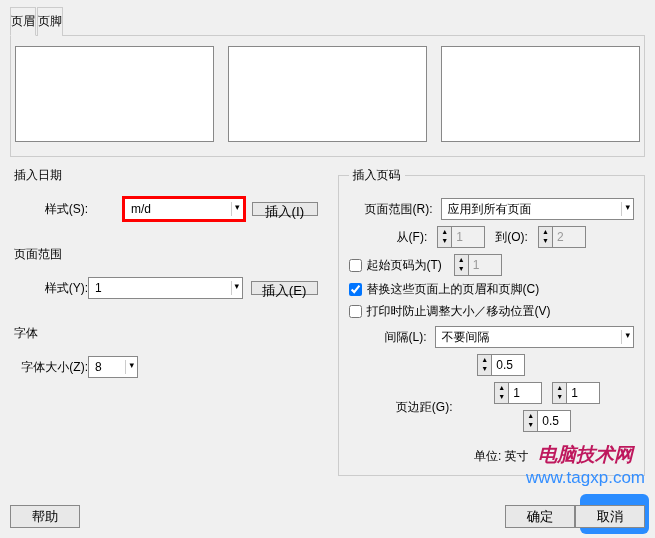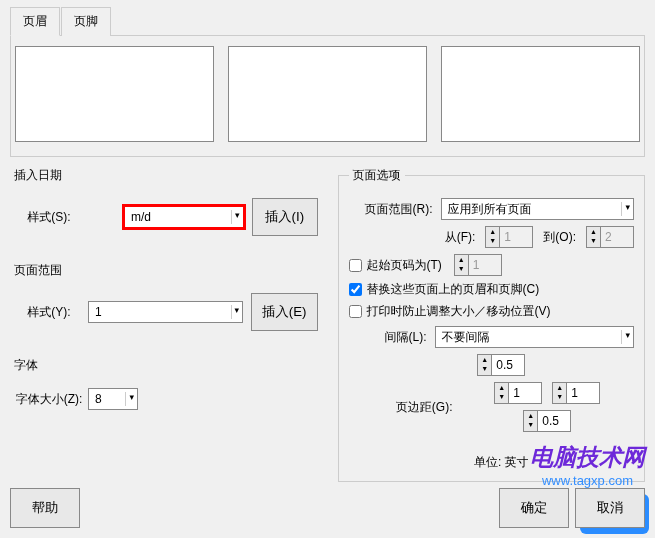--- a/index.html
+++ b/index.html
@@ -8,21 +8,21 @@
       font-size: 12px;
       background: #f0f0f0;
       width: 655px;
       height: 538px;
       position: relative;
       overflow: hidden;
     }
     .container { padding: 6px 10px; }
     .tabs { display: flex; border-bottom: 1px solid #ccc; }
     .tab {
-      padding: 5px 12px;
+      padding: 5px 0;
       border: 1px solid #ccc;
       border-bottom: none;
       background: #f0f0f0;
       margin-right: 1px;
       cursor: pointer;
       position: relative;
       top: 1px;
       text-align: right;
     }
     .tab.active { background: #f0f0f0; border-bottom: 1px solid #f0f0f0; }
@@ -44,21 +44,21 @@
     .main { display: flex; gap: 20px; }
     .left-col, .right-col { flex: 1; }
     fieldset {
       border: 1px solid #ccc;
       margin-bottom: 10px;
       padding: 8px 10px 10px;
     }
     fieldset.no-border { border: none; padding-left: 0; padding-right: 0; }
     legend { padding: 0 4px; font-size: 12px; }
     .row { display: flex; align-items: center; margin: 6px 0; }
-    .label { width: 78px; text-align: center; }
+    .label { width: 78px; text-align: right; }
     .label-r { width: 92px; text-align: right; padding-right: 8px; }
     .combo {
       flex: 1;
       height: 22px;
       border: 1px solid #888;
       background: white;
       display: flex;
       align-items: center;
       padding: 0 16px 0 6px;
       position: relative;
@@ -67,21 +67,21 @@
       content: "▾";
       position: absolute;
       right: 3px;
       top: 3px;
       font-size: 9px;
       border-left: 1px solid #ccc;
       padding-left: 3px;
       height: 14px;
     }
     .btn {
-      height: 38px;
+      height: 14px;
       min-width: 66px;
       padding: 0 10px;
       border: 1px solid #888;
       background: #e8e8e8;
       margin-left: 8px;
       cursor: pointer;
     }
     .highlight { outline: 3px solid #ff0000; outline-offset: -1px; margin-left: 36px; }
     .spinner {
       display: inline-flex;
@@ -103,48 +103,48 @@
     .spinner input {
       width: 34px;
       height: 22px;
       border: 1px solid #888;
       padding: 0 4px;
       font-size: 12px;
     }
     .spinner.disabled input { background: #f0f0f0; color: #999; }
     .chk-row { display: flex; align-items: center; margin: 5px 0; }
     .chk-row input[type="checkbox"] { margin-right: 5px; width: 13px; height: 13px; }
-    .range-row { display: flex; align-items: center; justify-content: flex-end; gap: 10px; margin: 6px 0; }
+    .range-row { display: flex; align-items: center; justify-content: center; gap: 10px; margin: 6px 0; }
     .center-row { display: flex; align-items: center; justify-content: center; gap: 10px; margin: 6px 0; }
     .footer {
       position: absolute;
       bottom: 10px;
       left: 10px;
       right: 10px;
       display: flex;
       justify-content: space-between;
     }
-    .footer-right { display: flex; gap: 6px; }
+    .footer-right { display: flex; }
     .footer-btn {
-      height: 40px;
+      height: 23px;
       min-width: 70px;
       padding: 0 16px;
       border: 1px solid #888;
       background: #e8e8e8;
       cursor: pointer;
     }
     .indent { margin-left: 20px; }
     .watermark {
       position: absolute;
       right: 10px;
       bottom: 50px;
       text-align: center;
     }
-    .watermark .t1 { color: #6d28d9; font-weight: bold; font-size: 23px; font-style: italic; }
-    .watermark .t2 { color: #338eff; font-size: 13px; }
+    .watermark .t1 { color: #be185d; font-weight: bold; font-size: 19px; font-style: italic; }
+    .watermark .t2 { color: #338eff; font-size: 17px; }
     .tag-badge {
       position: absolute;
       right: 6px;
       bottom: 4px;
       background: #2a8cff;
       color: white;
       font-weight: bold;
       font-size: 24px;
       padding: 6px 10px;
       border-radius: 6px;
@@ -198,21 +198,21 @@
           <div class="label">字体大小(Z):</div>
           <div class="combo" style="max-width:50px;flex:0 0 50px">
               <span>8</span>
             </div>
         </div>
       </fieldset>
     </div>
 
     <div class="right-col">
       <fieldset>
-        <legend>页面选项</legend>
+        <legend>插入页码</legend>
 
         <div class="row">
           <div class="label-r">页面范围(R):</div>
           <div class="combo">
               <span>应用到所有页面</span>
             </div>
         </div>
 
         <div class="range-row">
           <span>从(F):</span>
@@ -295,21 +295,21 @@
               <div class="spinner">
                 <div class="arrows">
                     <div>▲</div>
                     <div>▼</div>
                   </div>
                 <input type="text" value="0.5" style="">
               </div>
             </div>
           </div>
 
-          <div style="text-align:center;margin-top:22px">单位: 英寸</div>
+          <div style="text-align:center;margin-top:16px">单位: 英寸</div>
         </div>
       </fieldset>
     </div>
   </div>
 </div>
 
 <div class="watermark">
   <div class="t1">电脑技术网</div>
   <div class="t2">www.tagxp.com</div>
 </div>

